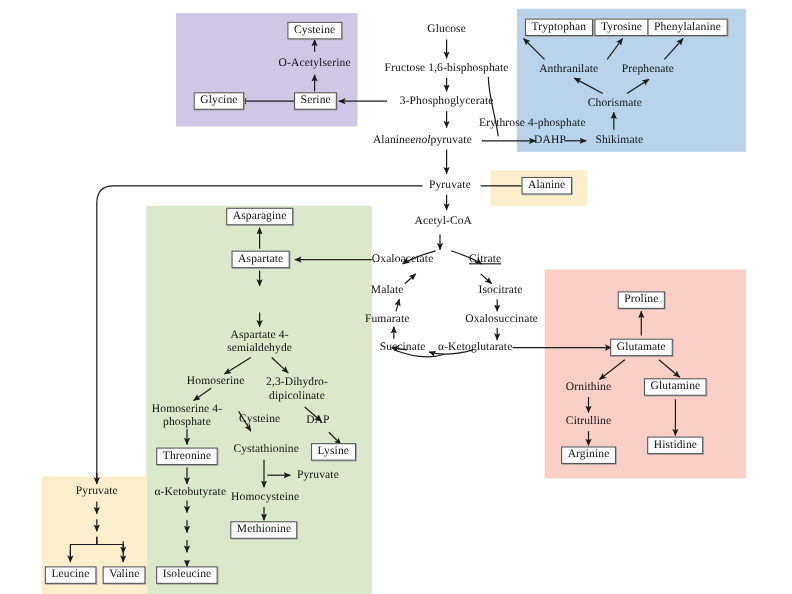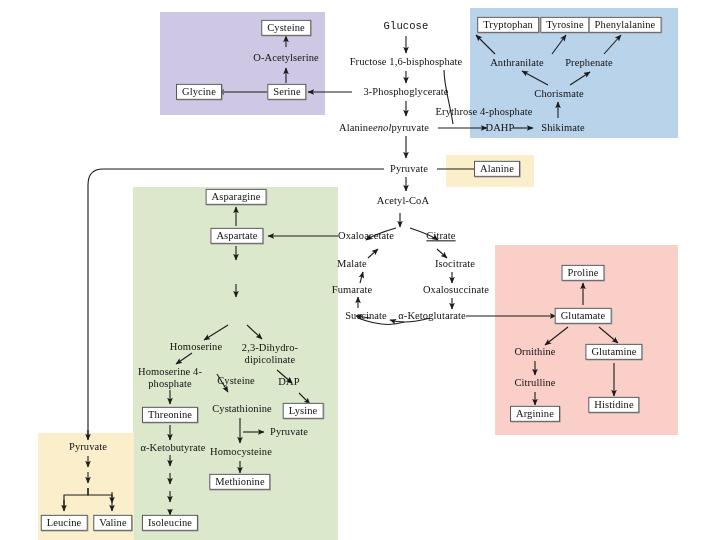--- a/index.html
+++ b/index.html
@@ -130,21 +130,21 @@
       <line x1="88" y1="456" x2="88" y2="467"></line>
       <line x1="88" y1="472" x2="88" y2="483"></line>
       <path d="M88,488 L88,495 L64,495 L64,508" marker-end="none"></path>
       <line x1="64" y1="500" x2="64" y2="511"></line>
       <path d="M88,488 L88,495 L112,495 L112,500" marker-end="none"></path>
       <line x1="112" y1="492" x2="112" y2="503"></line>
       <line x1="112" y1="503" x2="112" y2="511"></line>
     </g>
   </svg>
 
-  <div class="node plain" style="left:406px;top:27px;font-family:Liberation Mono, monospace;">Glucose</div>
+  <div class="node plain" style="left:406px;top:27px;">Glucose</div>
   <div class="node plain" style="left:406px;top:62px;">Fructose 1,6-bisphosphate</div>
   <div class="node plain" style="left:406px;top:92px;">3-Phosphoglycerate</div>
   <div class="node plain" style="left:384px;top:128px;"><span>Alanine</span><span class="ital">enol</span><span>pyruvate</span></div>
   <div class="node plain" style="left:409px;top:169px;">Pyruvate</div>
   <div class="node plain" style="left:403px;top:201px;">Acetyl-CoA</div>
   <div class="node plain" style="left:473px;top:112px;padding-left:22px;">Erythrose 4-phosphate</div>
 
   <div class="node boxed" style="left:286px;top:28px;">Cysteine</div>
   <div class="node plain" style="left:286px;top:58px;">O-Acetylserine</div>
   <div class="node boxed" style="left:287px;top:92px;">Serine</div>
@@ -173,20 +173,21 @@
   <div class="node boxed" style="left:583px;top:316px;">Glutamate</div>
   <div class="node boxed" style="left:583px;top:273px;">Proline</div>
   <div class="node plain" style="left:535px;top:352px;">Ornithine</div>
   <div class="node plain" style="left:535px;top:383px;">Citrulline</div>
   <div class="node boxed" style="left:535px;top:414px;">Arginine</div>
   <div class="node boxed" style="left:614px;top:352px;">Glutamine</div>
   <div class="node boxed" style="left:614px;top:405px;">Histidine</div>
 
   <div class="node boxed" style="left:236px;top:197px;">Asparagine</div>
   <div class="node boxed" style="left:237px;top:236px;">Aspartate</div>
+  <div class="node plain multi" style="left:236px;top:311px;width:88px;">Aspartate 4-semialdehyde</div>
   <div class="node plain" style="left:196px;top:347px;">Homoserine</div>
   <div class="node plain multi" style="left:270px;top:354px;width:62px;">2,3-Dihydro- dipicolinate</div>
   <div class="node plain multi" style="left:170px;top:378px;width:66px;">Homoserine 4-phosphate</div>
   <div class="node plain" style="left:236px;top:381px;">Cysteine</div>
   <div class="node plain" style="left:289px;top:382px;">DAP</div>
   <div class="node boxed" style="left:170px;top:415px;">Threonine</div>
   <div class="node plain" style="left:242px;top:409px;">Cystathionine</div>
   <div class="node boxed" style="left:303px;top:411px;">Lysine</div>
   <div class="node plain" style="left:173px;top:448px;">α-Ketobutyrate</div>
   <div class="node plain" style="left:241px;top:452px;">Homocysteine</div>

